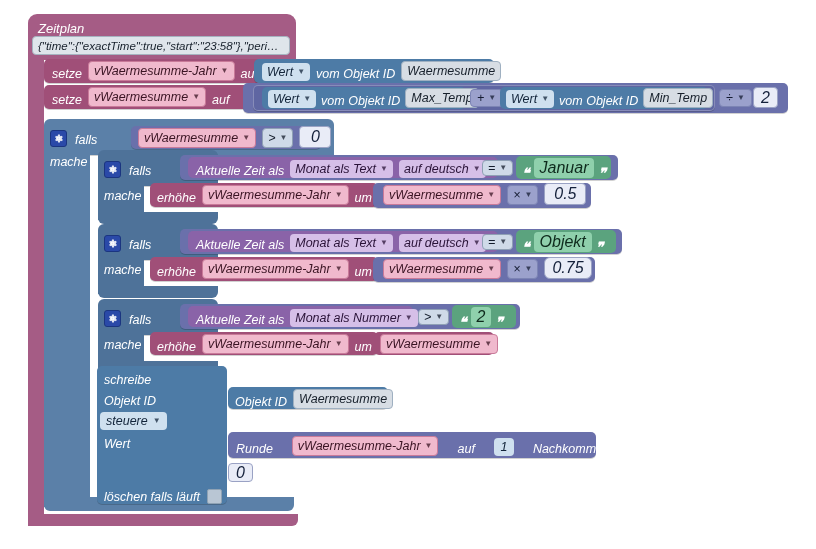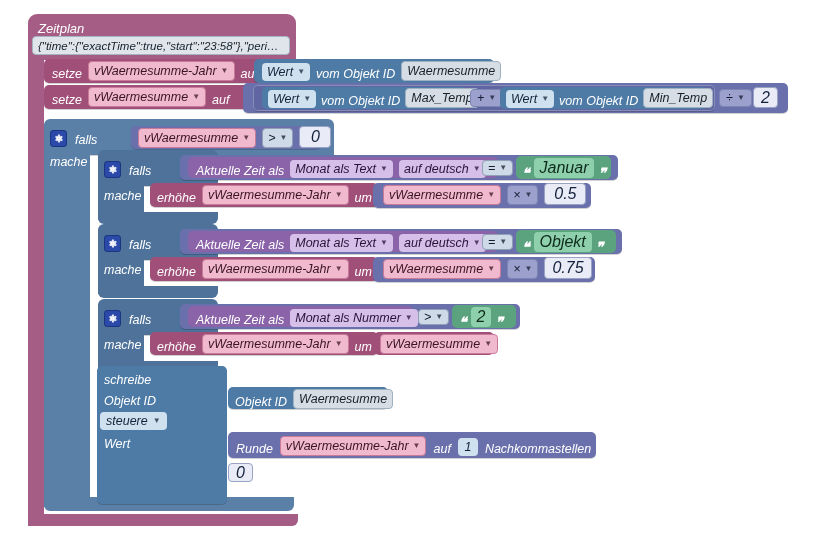--- a/index.html
+++ b/index.html
@@ -339,21 +339,21 @@
   <div class="blk c-math shadow" style="left:373px;top:257px;width:222px;height:25px;border-radius:5px;"></div>
   <div class="blk row" style="left:383px;top:259px;height:20px;gap:6px;">
     <span class="fld fld-var">
       <span>vWaermesumme</span>
       <span class="car">▼</span>
     </span>
     <span class="fld" style="background:#9ba1cc;color:#151c33;border:1px solid #7c84b4;">
       <span>×</span>
       <span class="car">▼</span>
     </span>
-    <span class="fld-num" style="display:inline-flex;align-items:center;justify-content:center;min-width:30px;">
+    <span class="fld-num" style="display:inline-flex;align-items:center;justify-content:center;min-width:30px;border-radius:6px;">
       <span>0.75</span>
     </span>
   </div>
 
   <div class="blk c-blue-d shadow" style="left:98px;top:299px;width:120px;height:36px;border-radius:6px 6px 0 0;"></div>
   <div class="blk c-blue-d" style="left:98px;top:331px;width:46px;height:38px;"></div>
   <div class="blk c-blue-d" style="left:98px;top:361px;width:120px;height:12px;border-radius:0 0 6px 6px;"></div>
 
   <div class="blk row" style="left:104px;top:305px;height:22px;gap:8px;">
     <span class="gear">
@@ -419,31 +419,35 @@
   <div class="blk fld fld-lite" style="left:100px;top:412px;height:18px;padding:1px 6px;gap:5px;">
     <span>steuere</span>
     <span class="car">▼</span>
   </div>
   <div class="blk" style="left:104px;top:434px;">
     <span class="lbl">Wert</span>
   </div>
   <div class="blk fld-num" style="left:228px;top:463px;height:19px;display:flex;align-items:center;justify-content:center;min-width:18px;">
     <span>0</span>
   </div>
+  <div class="blk row" style="left:104px;top:486px;height:18px;gap:7px;">
+    <span class="lbl">löschen falls läuft</span>
+    <span class="cbx"></span>
+  </div>
 
   <div class="blk c-steel shadow" style="left:228px;top:387px;width:160px;height:22px;border-radius:5px;"></div>
   <div class="blk row" style="left:235px;top:389px;height:20px;gap:6px;">
     <span class="lbl">Objekt ID</span>
     <span class="fld fld-gray">
       <span>Waermesumme</span>
     </span>
   </div>
 
   <div class="blk c-math shadow" style="left:228px;top:432px;width:368px;height:26px;border-radius:5px;"></div>
-  <div class="blk row" style="left:236px;top:434px;height:22px;gap:7px;">
+  <div class="blk row" style="left:236px;top:434px;height:22px;gap:19px;">
     <span class="lbl">Runde</span>
     <span class="fld fld-var">
       <span>vWaermesumme-Jahr</span>
       <span class="car">▼</span>
     </span>
     <span class="lbl">auf</span>
     <span class="fld fld-lite" style="min-width:10px;justify-content:center;">
       <span>1</span>
     </span>
     <span class="lbl">Nachkommastellen</span>

